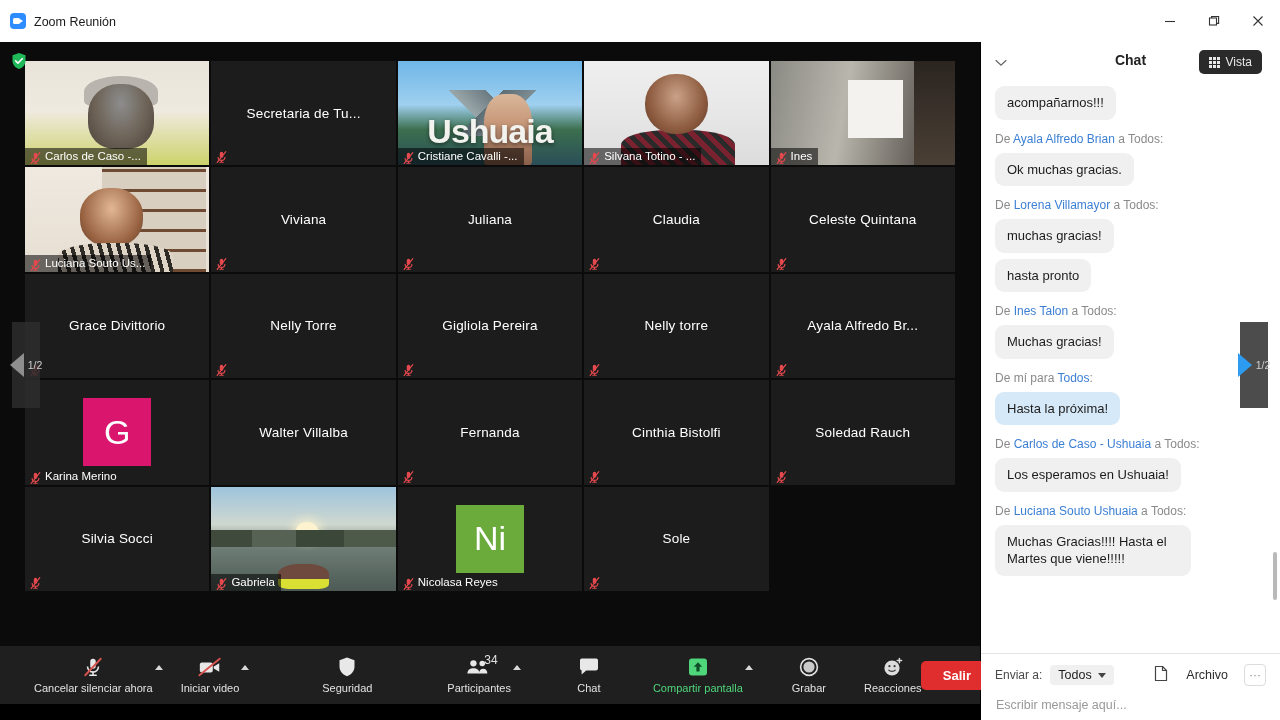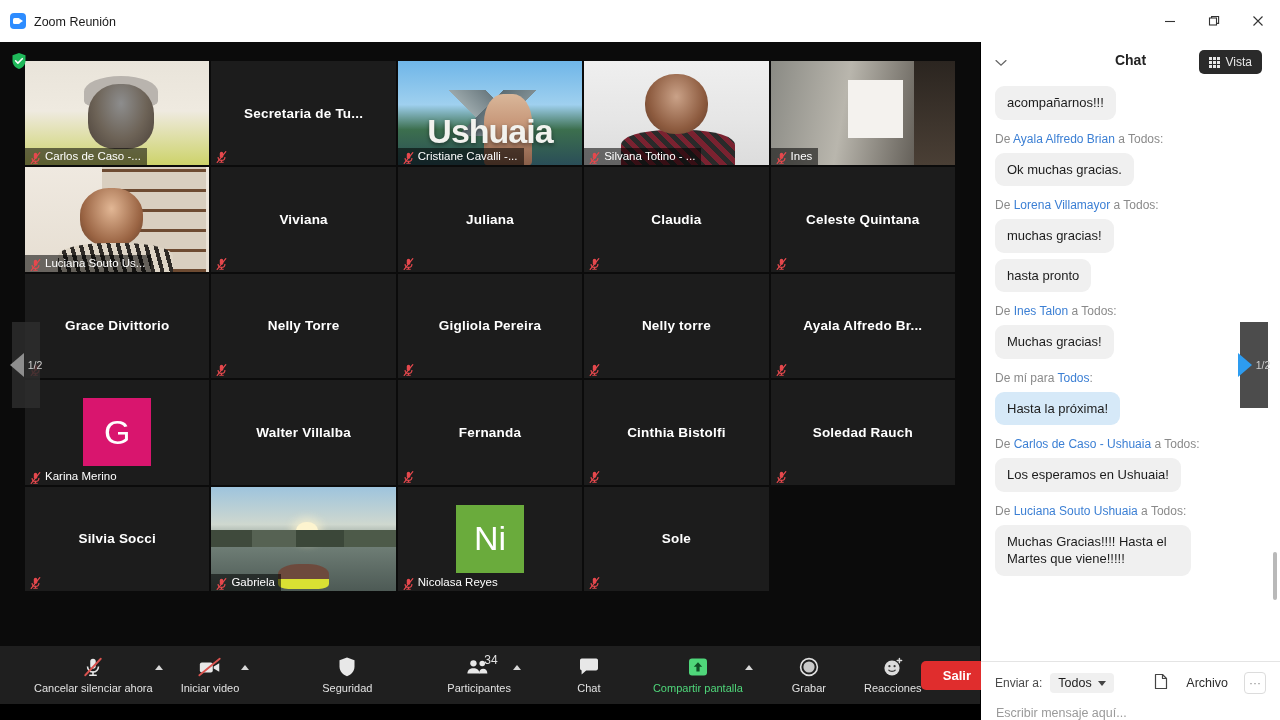--- a/index.html
+++ b/index.html
@@ -63,21 +63,21 @@
     grid-template-columns: repeat(5, 1fr);
     grid-template-rows: repeat(5, 1fr);
     gap: 2px;
   }
   .tile {
     position: relative; background: #1c1c1c; overflow: hidden;
     display: flex; align-items: center; justify-content: center;
   }
   .tile.active { outline: 3px solid #f0f066; outline-offset: -3px; }
   .tile-name-center {
-    color: #fff; font-size: 13.5px; font-weight: bold;
+    color: #fff; font-size: 13.5px; font-weight: normal;
     text-align: center; padding: 0 6px;
     letter-spacing: .2px;
   }
   .vid { position: absolute; inset: 0; }
   .namebar {
     position: absolute; left: 0; bottom: 0;
     display: flex; align-items: center; gap: 4px;
     padding: 2px 6px 3px 5px;
     max-width: 100%;
     background: rgba(0,0,0,0.55);
@@ -203,21 +203,21 @@
   .bubble {
     display: inline-block; max-width: 196px;
     background: #f0f0f0; border-radius: 9px;
     padding: 8px 12px; font-size: 13px; color: #1c1c1c; line-height: 1.35;
   }
   .bubble.mine { background: #d6e9f8; }
   #chat-scrollbar {
     position: absolute; right: 3px; top: 474px; width: 4px; height: 48px;
     background: #b9b9b9; border-radius: 2px;
   }
-  #chat-footer { flex: none; border-top: 1px solid #e4e4e4; padding: 10px 14px 0 14px; }
+  #chat-footer { flex: none; border-top: 1px solid #e4e4e4; padding: 10px 14px 8px 14px; }
   #send-row { display: flex; align-items: center; gap: 8px; }
   #send-label { font-size: 12px; color: #4a4a4a; }
   #send-select {
     display: flex; align-items: center; gap: 6px;
     background: #f0f0f0; border-radius: 4px; padding: 3px 8px;
     font-size: 12.5px; color: #1c1c1c;
   }
   .chev-dn { width:0; height:0; border-left:4px solid transparent; border-right:4px solid transparent; border-top:5px solid #444; }
   #file-btn { display:flex; align-items:center; gap:18px; margin-left:auto; font-size:12.5px; color:#2c2c2c; }
   #more-btn {

